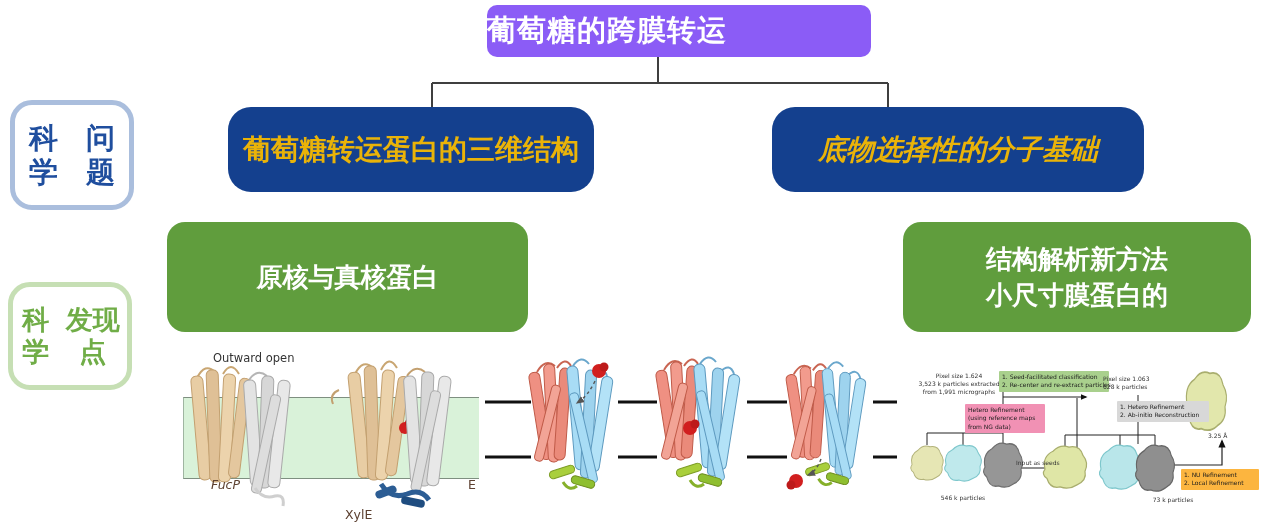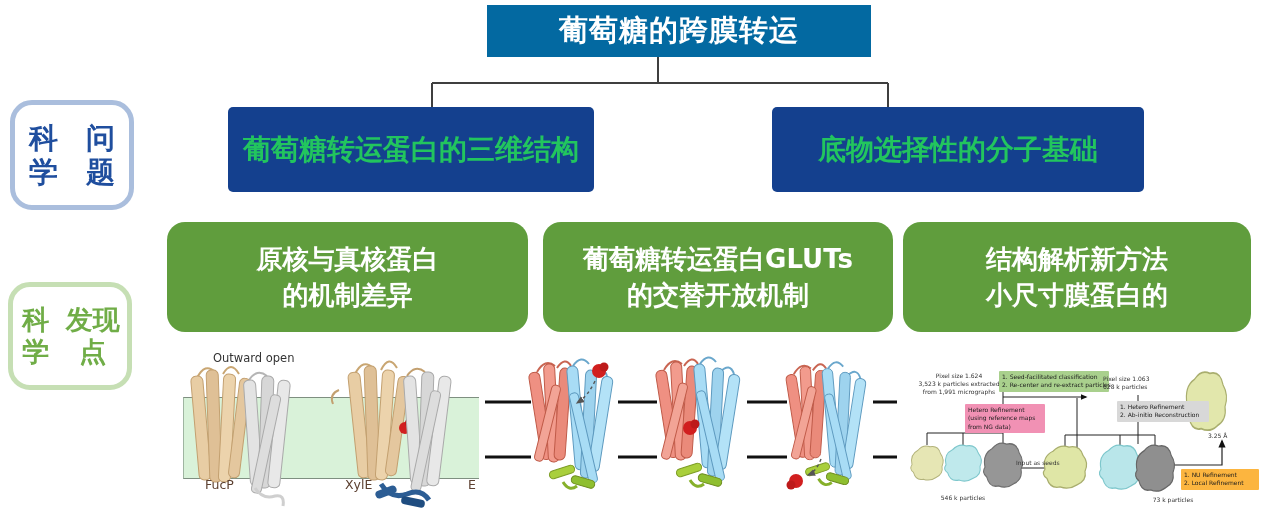--- a/index.html
+++ b/index.html
@@ -2,59 +2,59 @@
 <html><head>
 <meta charset="utf-8">
 <style>
   html,body{margin:0;padding:0;background:#ffffff;}
   .canvas{position:relative;width:1269px;height:529px;background:#ffffff;overflow:hidden;
           font-family:"DejaVu Sans","Liberation Sans",sans-serif;}
   .abs{position:absolute;}
   svg{display:block;}
 
   
-  .title-box{position:absolute;left:487px;top:5px;width:384px;height:52px;background:#0369a1;
-             border-radius:0;display:flex;align-items:center;justify-content:center;
+  .title-box{position:absolute;left:487px;top:5px;width:384px;height:52px;background:#8b5cf6;
+             border-radius:10px;display:flex;align-items:center;justify-content:flex-start;
              color:#fff;font-size:29px;font-weight:bold;letter-spacing:1px;}
 
   
   .connectors{position:absolute;left:0;top:0;pointer-events:none;}
 
   
   .side-label{position:absolute;background:#fff;display:flex;align-items:center;
               justify-content:center;font-weight:bold;text-align:center;line-height:1.18;}
   .blue-label{left:10px;top:100px;width:114px;height:100px;border:5px solid #aabedd;border-radius:22px;
               color:#1f4e9e;font-size:29px;}
   .green-label{left:8px;top:282px;width:114px;height:98px;border:5px solid #c6dfb4;border-radius:22px;
                color:#70ad47;font-size:27px;}
 
   
-  .qbox{position:absolute;top:107px;height:85px;background:#14408e;border-radius:5px;color:#22c55e;
+  .qbox{position:absolute;top:107px;height:85px;background:#14408e;border-radius:23px;color:#eab308;
         font-size:28px;font-weight:bold;display:flex;align-items:center;justify-content:center;}
   .q1{left:228px;width:366px;}
-  .q2{left:772px;width:372px;}
+  .q2{left:772px;width:372px;font-style:italic;}
 
   
   .dbox{position:absolute;top:222px;height:110px;background:#609d3d;border-radius:18px;color:#fff;
         font-size:26px;font-weight:bold;display:flex;flex-direction:column;align-items:center;
         justify-content:center;line-height:1.4;text-align:center;}
   .d1{left:167px;width:361px;}
   .d2{left:543px;width:350px;}
   .d3{left:903px;width:348px;}
 
   
   .fig-transporters{position:absolute;left:163px;top:344px;width:340px;height:185px;}
   .memband{position:absolute;left:20px;top:53px;width:295px;height:80px;background:#d9f2d9;
            border-top:1px solid #7e8f80;border-bottom:1px solid #7e8f80;border-left:1px solid #9fb5a1;}
   .figcap{position:absolute;font-size:11.5px;color:#333;text-align:left;line-height:1.15;}
   .cap-left{left:50px;top:8px;width:100px;}
   .cap-right{left:170px;top:8px;width:150px;}
   .prot-label{position:absolute;top:133px;font-size:12.5px;color:#5c4030;font-weight:500;}
-  .lbl-fucp{left:42px;}
-  .lbl-xyle{left:182px;}
+  .lbl-fucp{left:48px;font-style:italic;}
+  .lbl-xyle{left:182px;margin-top:30px;}
   .lbl-e{left:305px;}
 
   
   .fig-glut{position:absolute;left:485px;top:344px;width:415px;height:185px;}
 
   
   .fig-workflow{position:absolute;left:905px;top:348px;width:362px;height:181px;font-size:6px;color:#333;}
   .wf-text{position:absolute;line-height:1.35;white-space:nowrap;}
   .wf-box{position:absolute;padding:2px 3px;line-height:1.4;color:#1c1c1c;border-radius:1px;white-space:nowrap;}
   .wf-stats1{left:8px;top:24px;width:92px;text-align:center;}
@@ -94,25 +94,20 @@
     <span>底物选择性的分子基础</span>
   </div>
 
   <div class="side-label green-label">
     <div>科学</div>
     <div>发现点</div>
   </div>
 
   <div class="dbox d1">
     <div>原核与真核蛋白</div>
-    <div>的机制差异</div>
-  </div>
-  <div class="dbox d2">
-    <div>葡萄糖转运蛋白GLUTs</div>
-    <div>的交替开放机制</div>
   </div>
   <div class="dbox d3">
     <div>结构解析新方法</div>
     <div>小尺寸膜蛋白的</div>
   </div>
 
   <div class="fig fig-transporters">
     <div class="memband"></div>
     <svg width="340" height="185" class="abs" style="left:0;top:0;">
 

